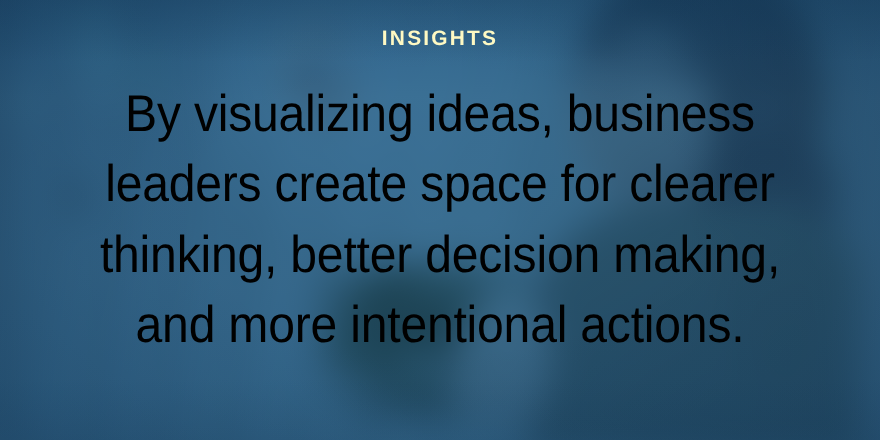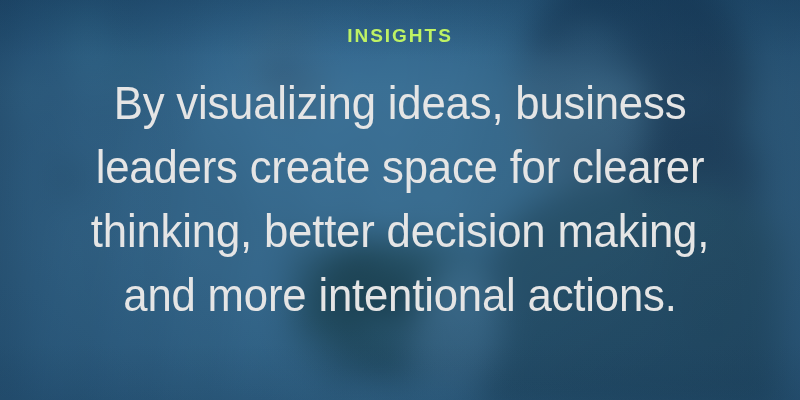--- a/index.html
+++ b/index.html
@@ -353,34 +353,34 @@
   .content {
     position: absolute;
     inset: 0;
     display: flex;
     flex-direction: column;
     align-items: center;
   }
 
   .eyebrow {
     margin-top: 26px;
-    color: #bef264;
+    color: #fef9c3;
     font-size: 19px;
     font-weight: bold;
     letter-spacing: 2.0px;
     line-height: 1;
     text-transform: uppercase;
     white-space: nowrap;
   }
 
   .headline {
     margin-top: 26px;
     width: 780px;
     text-align: center;
-    color: #e5e5e5;
+    color: #000000;
     font-size: 47px;
     font-weight: 300;
     line-height: 64px;
     letter-spacing: -0.2px;
     font-stretch: condensed;
   }
   .headline .ln {
     display: block;
     white-space: nowrap;
     transform: scaleX(0.93);

